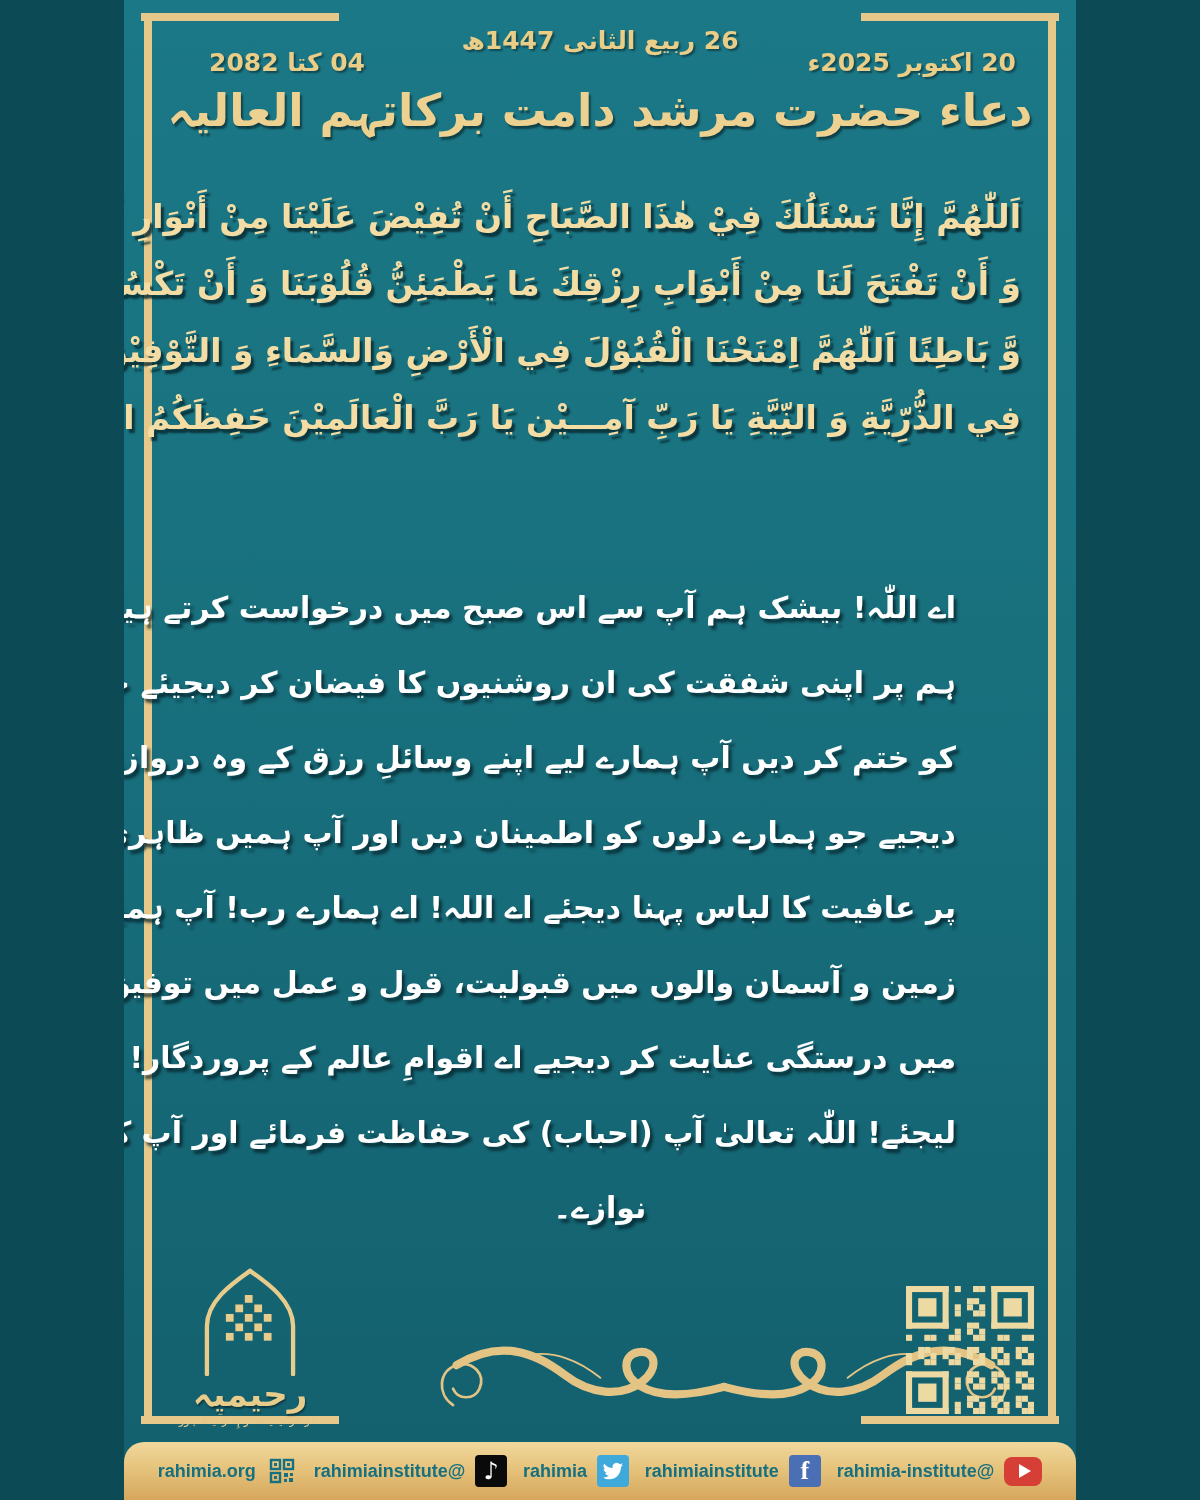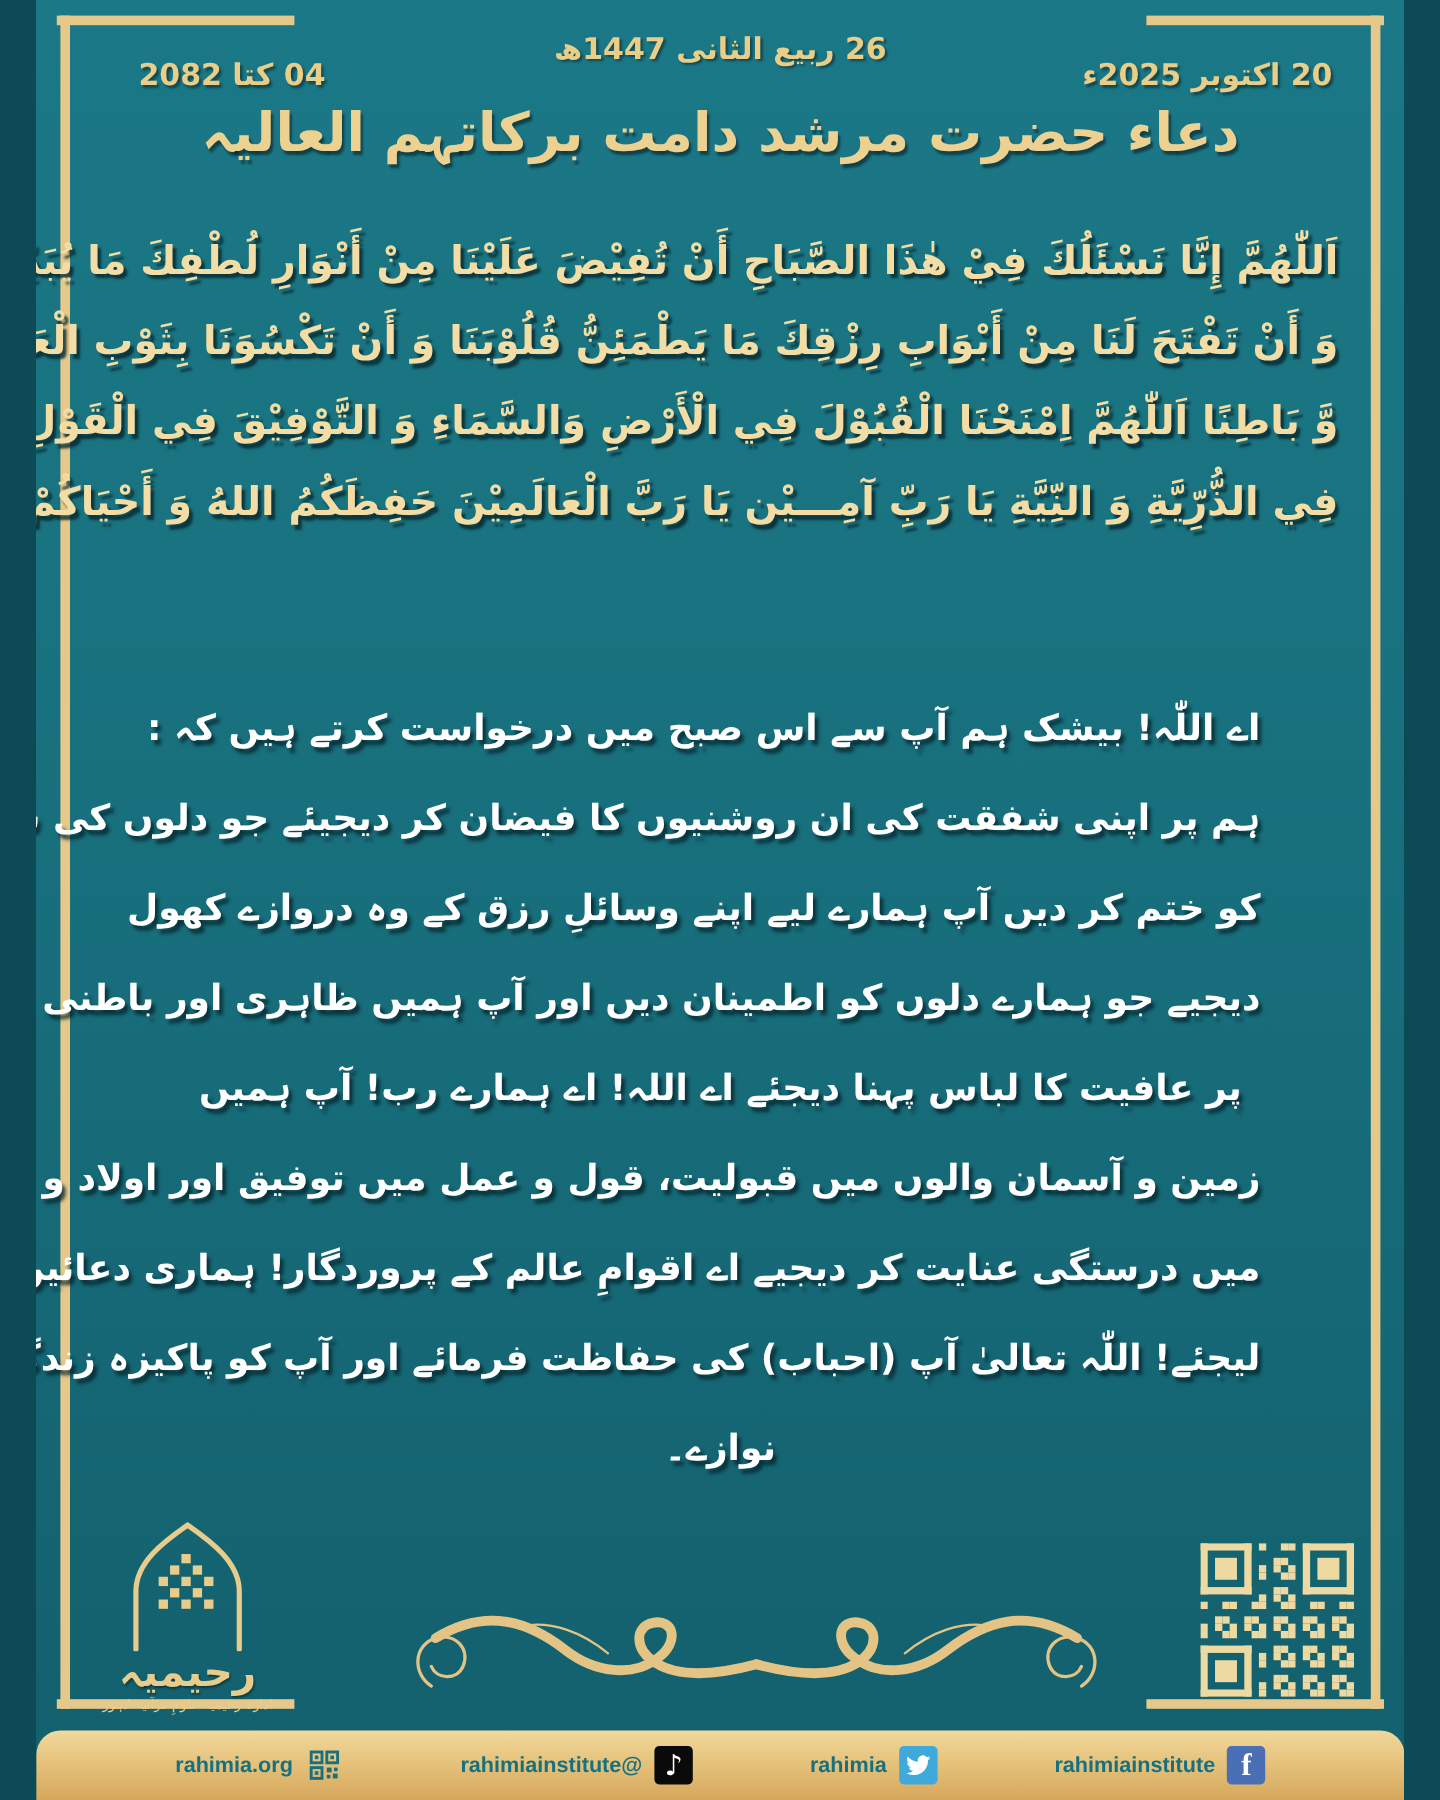--- a/index.html
+++ b/index.html
@@ -1,18 +1,18 @@
 <!DOCTYPE html>
 <html lang="ur" dir="rtl"><head>
 <meta charset="utf-8">
 <style>
   html,body{margin:0;padding:0;background:#0c4a55;}
   .poster{
     position:relative;
-    width:1140px;height:1500px;
+    width:952px;height:1500px;
     margin:0 auto;
     overflow:hidden;
     background:linear-gradient(180deg,#1b7887 0%,#19727f 35%,#176c7a 60%,#135f6d 100%);
     font-family:"DejaVu Sans",sans-serif;
   }
   
   .frame-line{position:absolute;background:#e6c98a;}
   .fl-v-left {left:20px;top:13px;width:8px;height:1411px;}
   .fl-v-right{right:20px;top:13px;width:8px;height:1411px;}
   .fl-h{height:8px;width:198px;top:13px;}
@@ -249,20 +249,26 @@
         <rect x="72" y="120" width="6" height="6"></rect>
         <rect x="90" y="120" width="6" height="6"></rect>
         <rect x="96" y="120" width="6" height="6"></rect>
         <rect x="114" y="120" width="6" height="6"></rect>
         <rect x="120" y="120" width="6" height="6"></rect>
       </g>
   </svg>
 
   <div class="footer">
     <div class="footer-item">
+      <span class="sicon icon-yt">
+          <span class="tri"></span>
+        </span>
+      <span class="footer-handle">@rahimia-institute</span>
+    </div>
+    <div class="footer-item">
       <span class="sicon icon-fb">f</span>
       <span class="footer-handle">rahimiainstitute</span>
     </div>
     <div class="footer-item">
       <span class="sicon icon-tw">
         <svg width="22" height="22" viewBox="0 0 24 24">
             <path fill="#fff" d="M23 5.3c-.8.4-1.7.7-2.6.8a4.6 4.6 0 0 0 2-2.5c-.9.5-1.9.9-2.9 1.1a4.5 4.5 0 0 0-7.8 4.1A12.8 12.8 0 0 1 2.4 4a4.5 4.5 0 0 0 1.4 6 4.4 4.4 0 0 1-2-.6v.1c0 2.1 1.5 4 3.6 4.4a4.5 4.5 0 0 1-2 .1 4.5 4.5 0 0 0 4.2 3.1A9 9 0 0 1 1 19a12.7 12.7 0 0 0 6.9 2c8.3 0 12.8-6.9 12.8-12.8v-.6c.9-.6 1.6-1.4 2.3-2.3z"></path>
           </svg>
       </span>
       <span class="footer-handle">rahimia</span>

